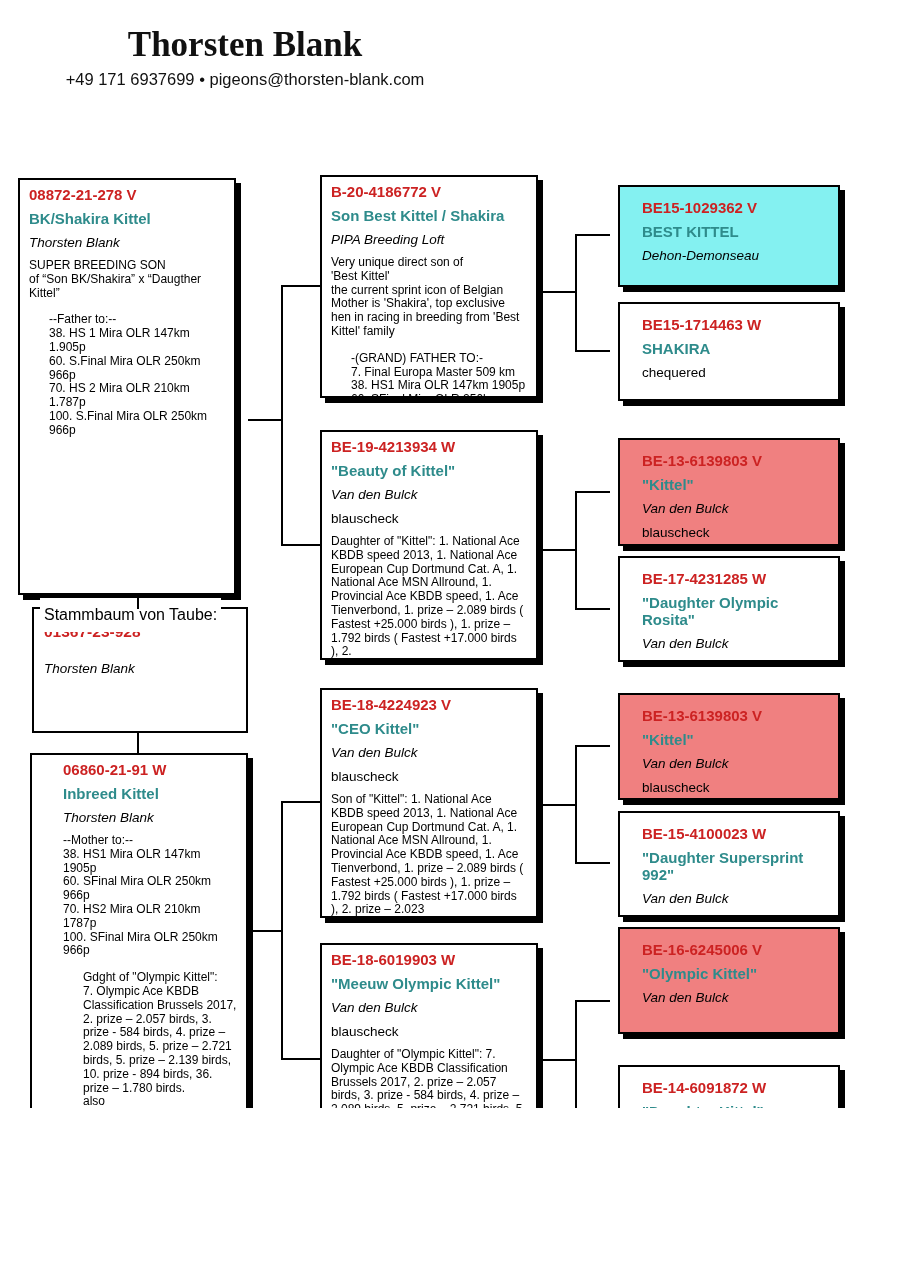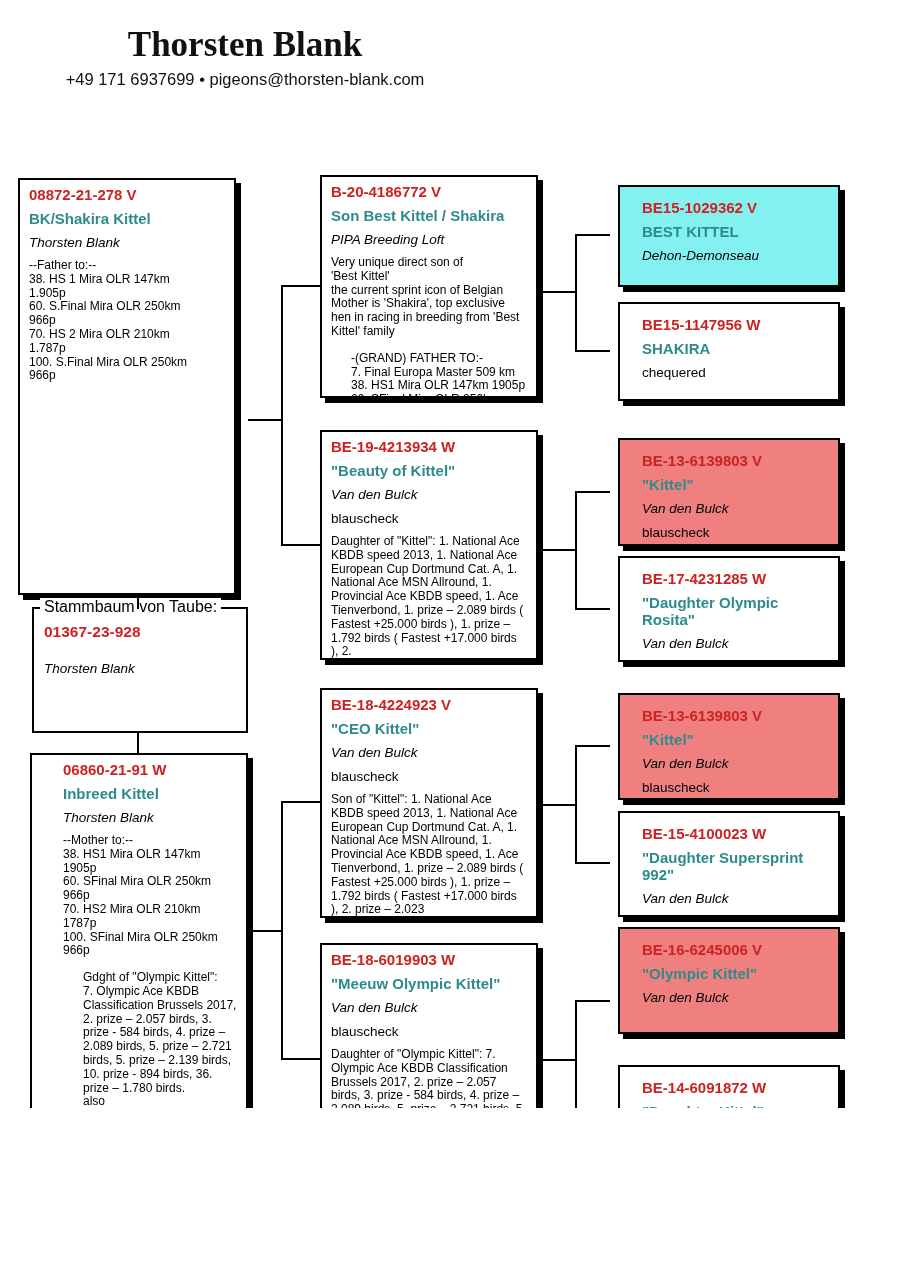--- a/index.html
+++ b/index.html
@@ -19,21 +19,21 @@
   .ring{font-weight:bold;font-size:15px;color:var(--ring-red);margin-bottom:7px;white-space:pre;}
   .pname{font-weight:bold;font-size:15px;color:var(--name-teal);margin-bottom:8px;}
   .breeder{font-style:italic;font-size:13.5px;margin-bottom:9px;}
   .colorline{font-size:13.5px;margin-bottom:9px;}
   .para{font-size:12px;line-height:1.15;white-space:pre-line;}
   .para + .para{margin-top:13px;margin-left:20px;}
 
   
   #subject-box{position:absolute;left:32px;top:607px;width:216px;height:126px;border:2px solid #000;
                background:#fff;box-sizing:border-box;padding:14px 10px;}
-  #subject-label{position:absolute;top:-11px;left:6px;background:#fff;padding:0 4px;font-size:16px;color:#000;}
+  #subject-label{position:absolute;top:-11px;left:6px;background:#fff;padding:8px 4px;font-size:16px;color:#000;}
   #subject-box .ring{font-size:15.5px;margin-bottom:20px;}
 
   
   .hline,.vline{position:absolute;background:#000;}
   .hline{height:2px;}
   .vline{width:2px;}
 
   #copyright{position:absolute;left:753px;top:1184px;font-size:13px;color:#111;white-space:pre;}
 </style>
 </head>
@@ -43,20 +43,22 @@
 
   <div id="letterhead">
     <div class="lh-name">Thorsten Blank</div>
     <div class="lh-contact">+49 171 6937699 • pigeons@thorsten-blank.com</div>
   </div>
 
   <div class="pbox" style="left:18px;top:178px;width:218px;height:417px;">
     <div class="ring">08872-21-278 V</div>
     <div class="pname">BK/Shakira Kittel</div>
     <div class="breeder">Thorsten Blank</div>
+    <div class="para">SUPER BREEDING SON
+of  “Son BK/Shakira”  x “Daugther Kittel”</div>
     <div class="para">--Father to:--
 38.   HS 1 Mira OLR 147km
 1.905p
 60.   S.Final Mira OLR 250km
 966p
 70.   HS 2 Mira OLR 210km
 1.787p
 100. S.Final Mira OLR 250km
 966p</div>
   </div>
@@ -120,21 +122,21 @@
     <div class="para">Daughter of "Olympic Kittel": 7. Olympic Ace KBDB Classification Brussels 2017, 2. prize – 2.057 birds, 3. prize - 584 birds, 4. prize – 2.089 birds, 5. prize – 2.721 birds, 5. prize – 2.139 birds, 10. prize - 894 birds, 36. prize – 1.780 birds. Granddaughter of: "Kittel": 1 National Ace KBDB speed 2013, 1. National Ace European Cup D</div>
   </div>
 
   <div class="pbox rbox" style="left: 610px; top: 185px; width: 222px; height: 102px; background: rgb(132, 241, 241);">
     <div class="ring">BE15-1029362 V</div>
     <div class="pname">BEST KITTEL</div>
     <div class="breeder">Dehon-Demonseau</div>
   </div>
 
   <div class="pbox rbox" style="left:610px;top:302px;width:222px;height:99px;">
-    <div class="ring">BE15-1147956 W</div>
+    <div class="ring">BE15-1714463 W</div>
     <div class="pname">SHAKIRA</div>
     <div class="colorline">chequered</div>
   </div>
 
   <div class="pbox rbox" style="left: 610px; top: 438px; width: 222px; height: 108px; background: rgb(240, 128, 128);">
     <div class="ring">BE-13-6139803 V</div>
     <div class="pname">"Kittel"</div>
     <div class="breeder">Van den Bulck</div>
     <div class="colorline">blauscheck</div>
   </div>

